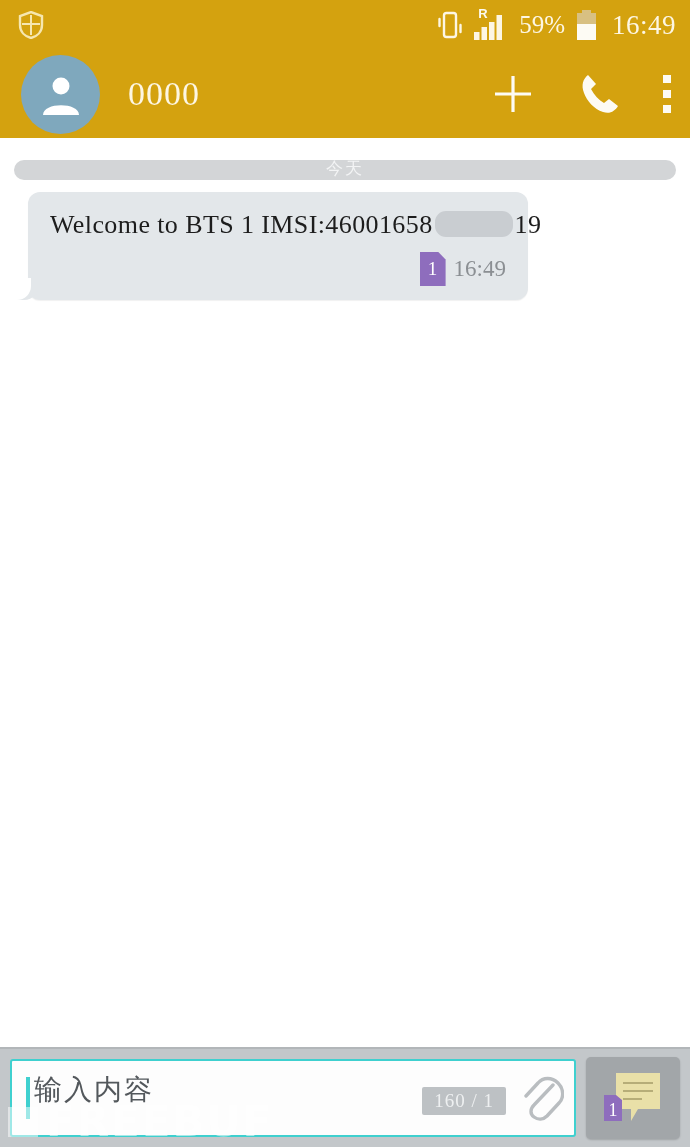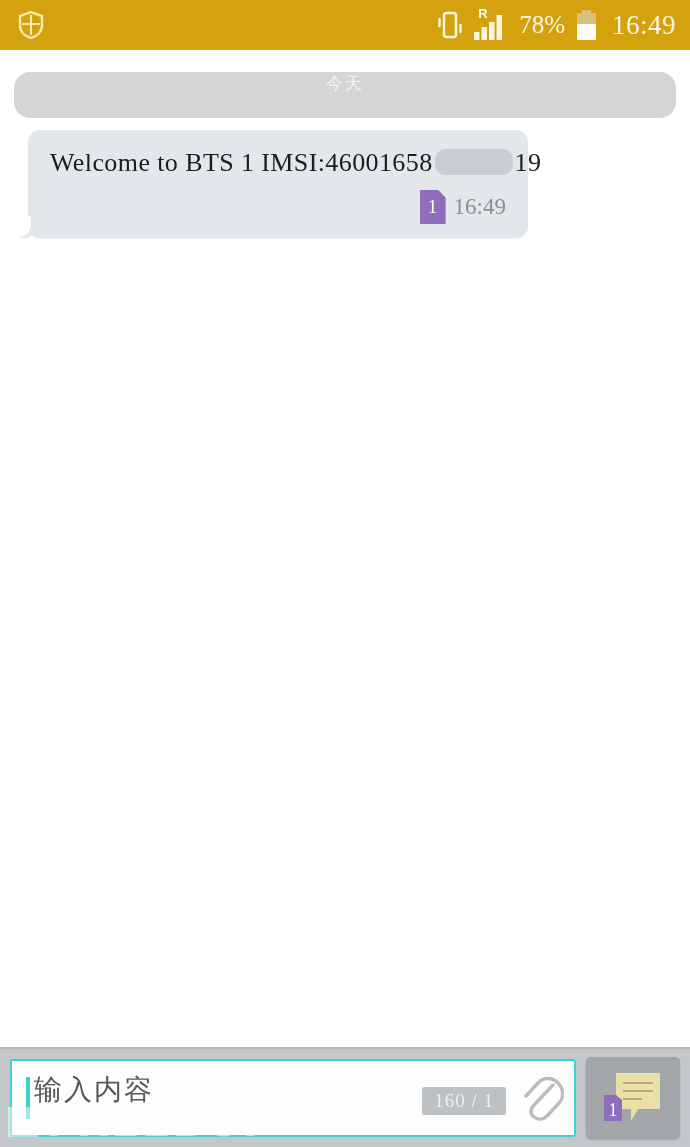--- a/index.html
+++ b/index.html
@@ -75,24 +75,24 @@
   
   .thread {
     flex: 1 1 auto;
     background: #ffffff;
     padding: 14px 0 0 0;
     overflow: hidden;
     position: relative;
   }
   .date-divider {
     margin: 8px 14px 0 14px;
-    height: 46px;
+    height: 20px;
     border-radius: 16px;
     background: #d3d5d7;
-    display: flex; align-items: flex-start; justify-content: center;
+    display: flex; align-items: flex-end; justify-content: center;
   }
   .date-divider span {
     font-size: 17px; color: #f3f4f5;
     font-family: "DejaVu Sans", sans-serif;
     letter-spacing: 2px;
   }
   .msg-row { padding: 12px 0 0 28px; display: flex; }
   .bubble {
     position: relative;
     max-width: 500px;
@@ -257,32 +257,61 @@
       </span>
       <span class="signal-wrap">
         <span class="roam-r">R</span>
         <svg class="signal-icon" viewBox="0 0 34 26">
           <rect x="0" y="18" width="5.5" height="8" fill="#fdf6e3"></rect>
           <rect x="7.5" y="13" width="5.5" height="13" fill="#fdf6e3"></rect>
           <rect x="15" y="8" width="5.5" height="18" fill="#fdf6e3"></rect>
           <rect x="22.5" y="1" width="5.5" height="25" fill="#fdf6e3"></rect>
         </svg>
       </span>
-      <span class="batt-pct">78%</span>
+      <span class="batt-pct">59%</span>
       <span>
         <svg class="batt-icon" viewBox="0 0 21 31">
           <rect x="6" y="0" width="9" height="3" fill="#d8c082"></rect>
           <rect x="1" y="3" width="19" height="27" fill="#d8c082"></rect>
           <rect x="1" y="14" width="19" height="16" fill="#fdfbf4"></rect>
         </svg>
       </span>
       <span class="sb-clock">16:49</span>
     </div>
   </div>
 
+  <div class="actionbar">
+    <div class="avatar">
+      <svg viewBox="0 0 46 46">
+        <circle cx="23" cy="15" r="8.5" fill="#ffffff"></circle>
+        <path d="M5 44 C5 31 41 31 41 44 Z" fill="#ffffff"></path>
+      </svg>
+    </div>
+    <div class="peer-name">0000</div>
+    <div class="ab-actions">
+      <div class="ab-btn">
+        <svg class="plus-icon" viewBox="0 0 46 46">
+          <path d="M23 5 L23 41 M5 23 L41 23" stroke="#fdfbf4" stroke-width="3.2"></path>
+        </svg>
+      </div>
+      <div class="ab-btn">
+        <svg class="call-icon" viewBox="0 0 46 46">
+          <path d="M12 4 C7 8 5 14 8 22 C11 30 18 38 27 41 C34 43.5 39 40 42 35
+                   L33 28 L28 32 C23 29 18 24 15 18 L20 13 Z" fill="#fdfbf4"></path>
+        </svg>
+      </div>
+      <div class="ab-btn">
+        <svg class="overflow-icon" viewBox="0 0 10 40">
+          <rect x="1" y="1" width="8" height="8" fill="#fdfbf4"></rect>
+          <rect x="1" y="16" width="8" height="8" fill="#fdfbf4"></rect>
+          <rect x="1" y="31" width="8" height="8" fill="#fdfbf4"></rect>
+        </svg>
+      </div>
+    </div>
+  </div>
 
   <div class="thread">
 
     <div class="date-divider">
       <span>今天</span>
     </div>
 
     <div class="msg-row">
       <div class="bubble">
         <div class="msg-text">

